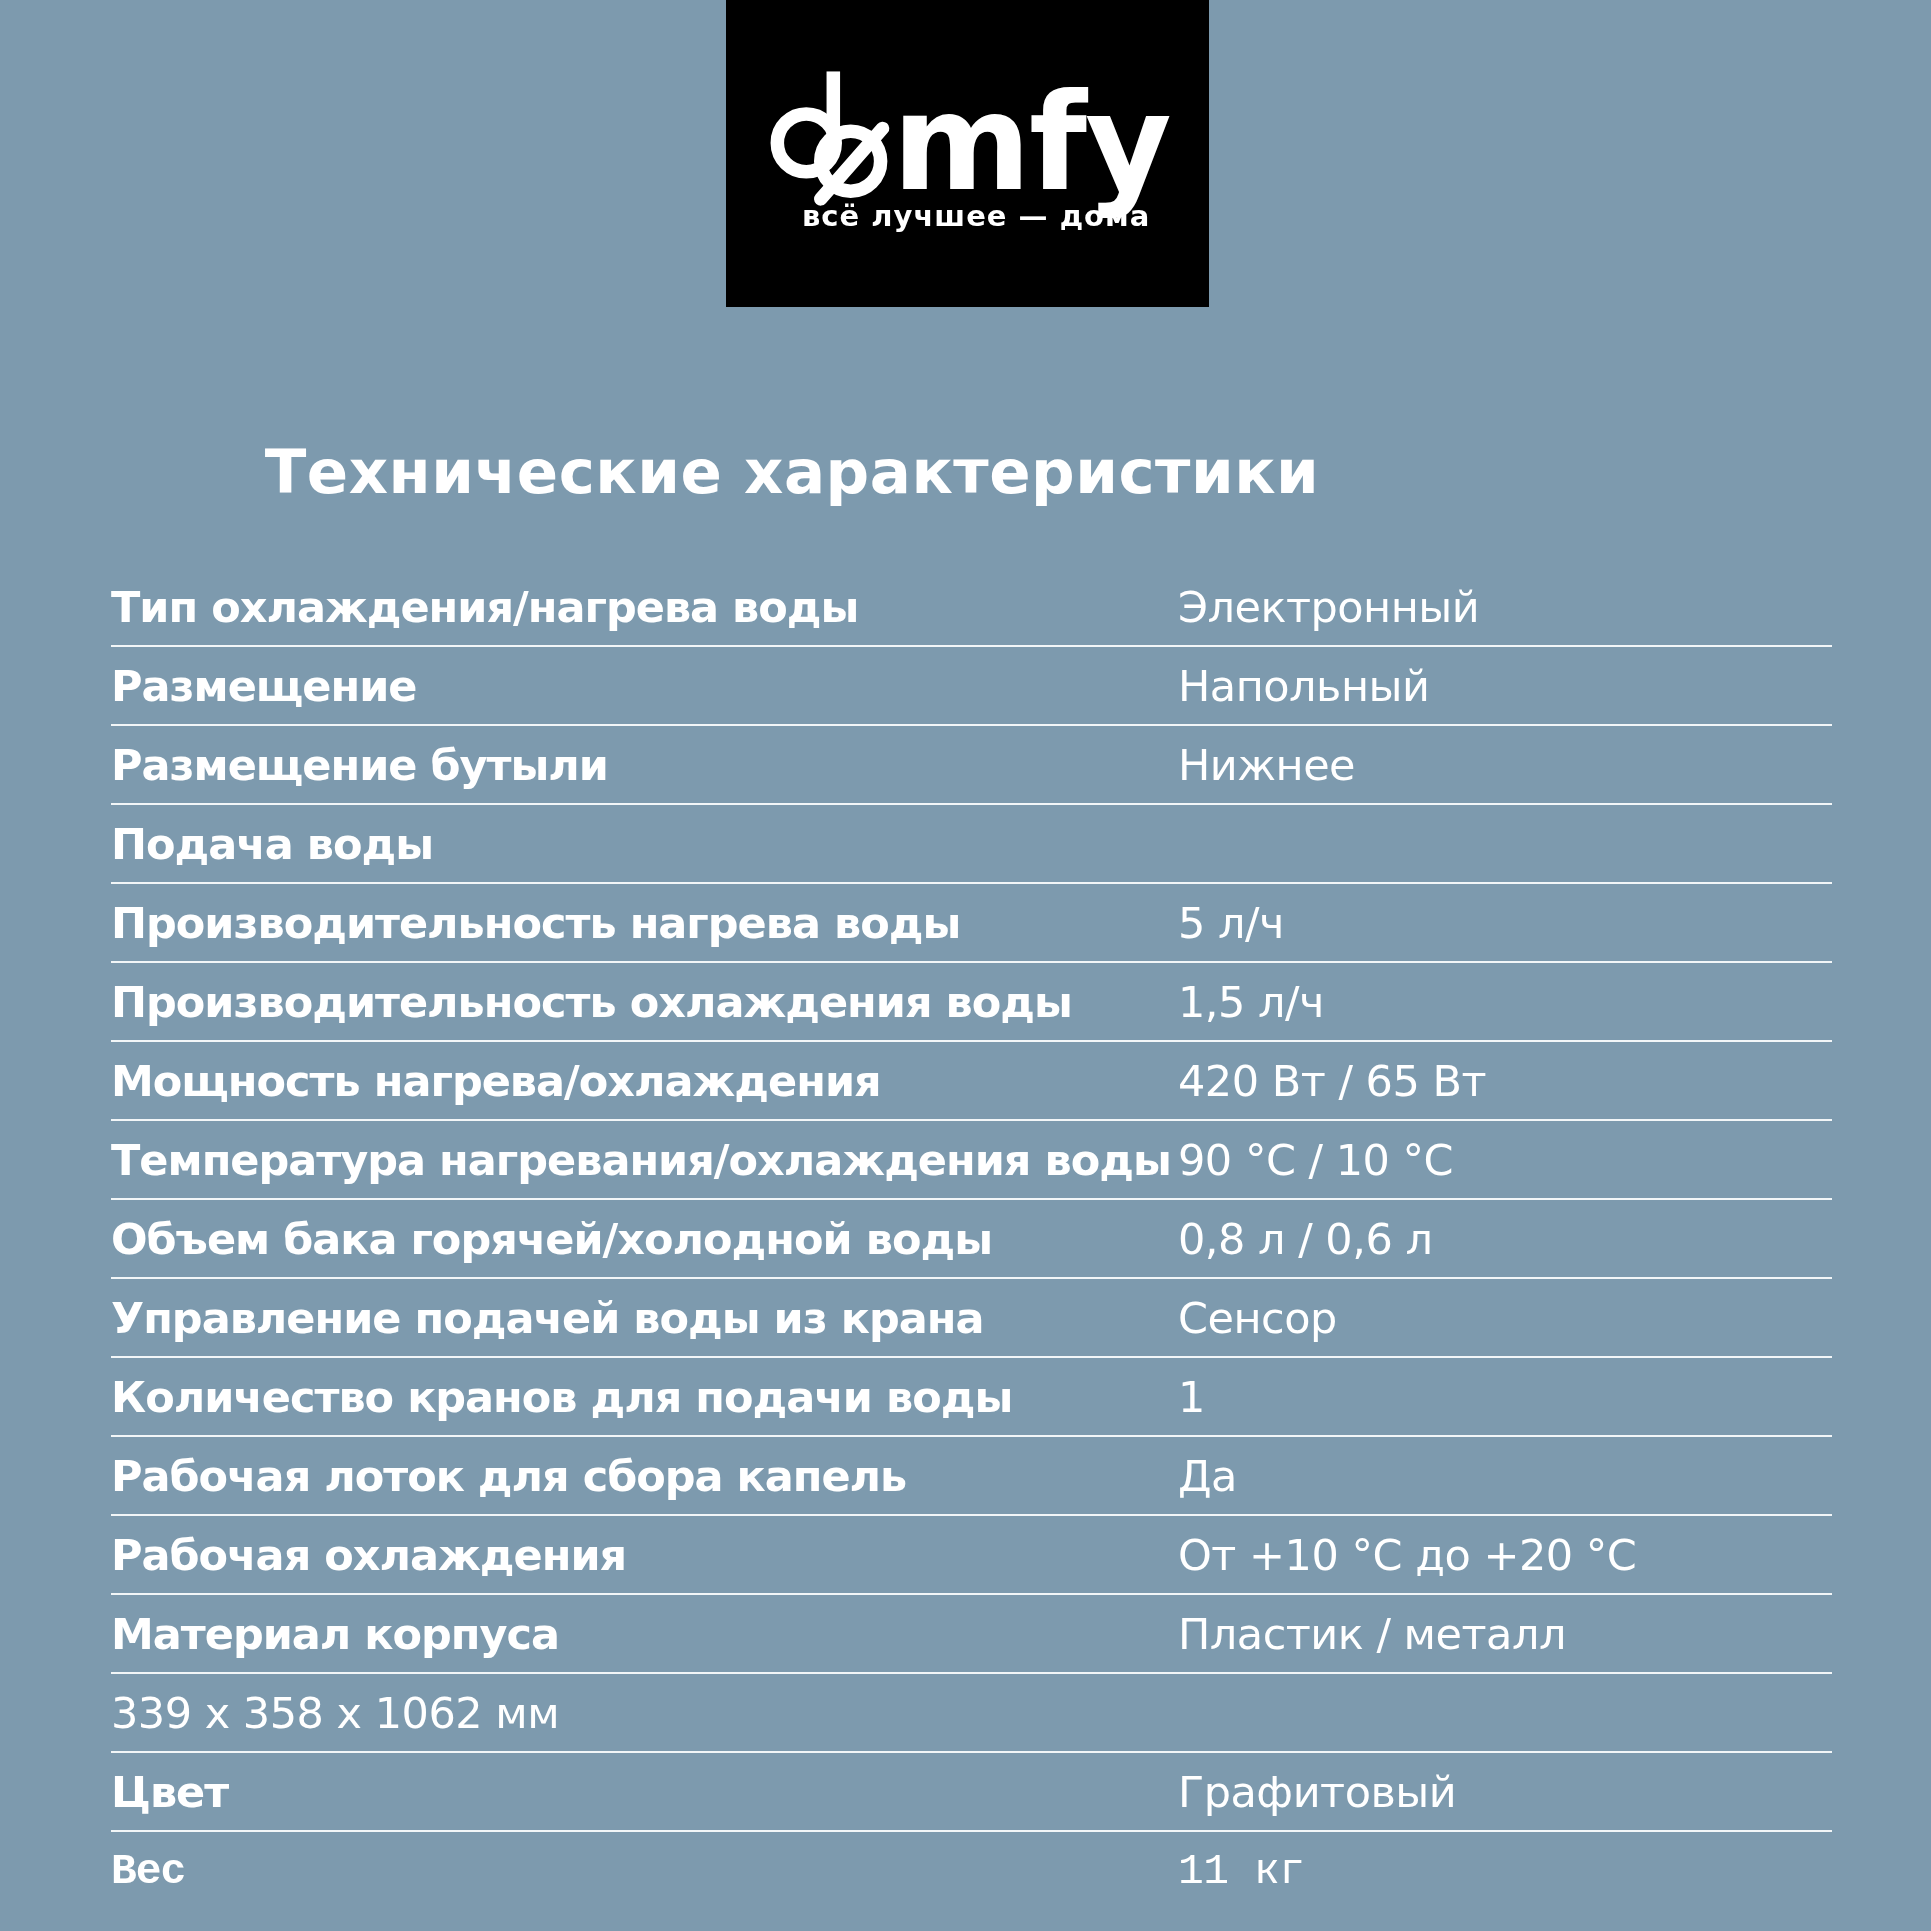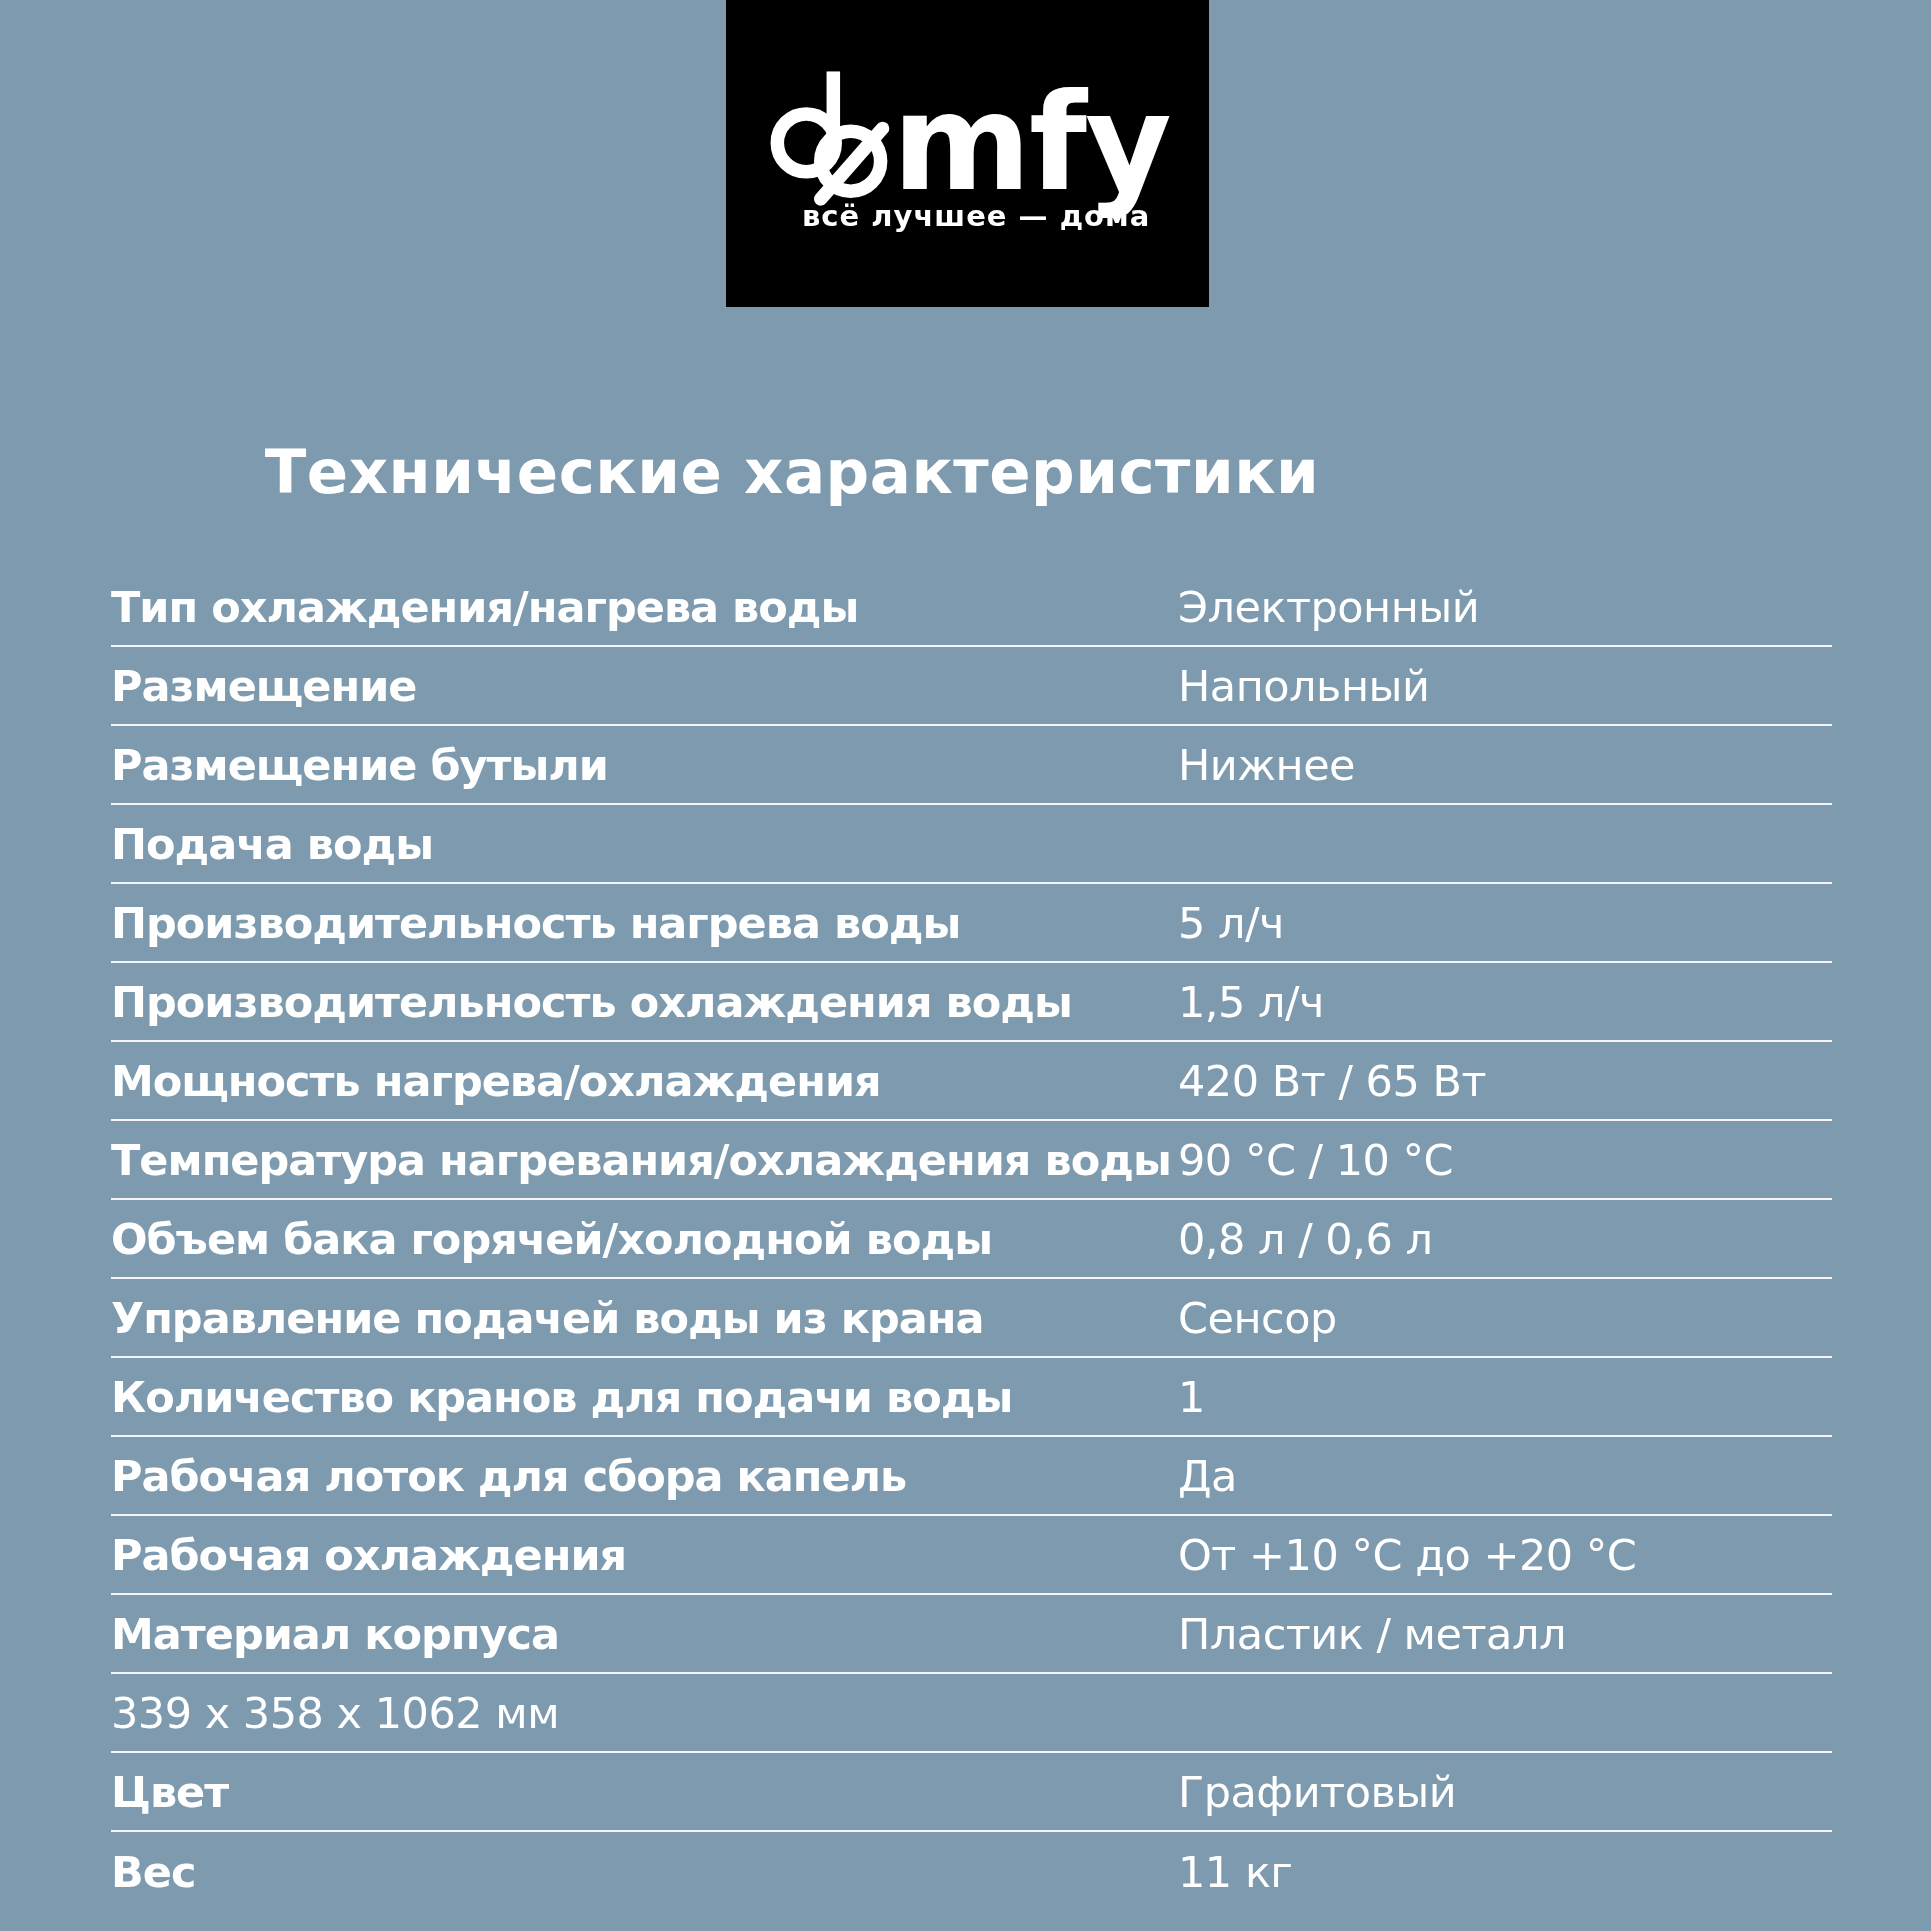--- a/index.html
+++ b/index.html
@@ -78,20 +78,21 @@
   }
   .spec-row {
     display: flex;
     align-items: center;
     height: 79px;
     box-sizing: border-box;
     border-bottom: 2.9px solid #F2F6F8;
   }
   .spec-row:last-child {
     border-bottom: none;
+    font-family: Liberation Mono, monospace;
   }
   .spec-label {
     flex: 0 0 1067px;
     font-size: 43px;
     font-weight: bold;
     letter-spacing: -1px;
     white-space: nowrap;
     overflow: visible;
   }
   .spec-value {

